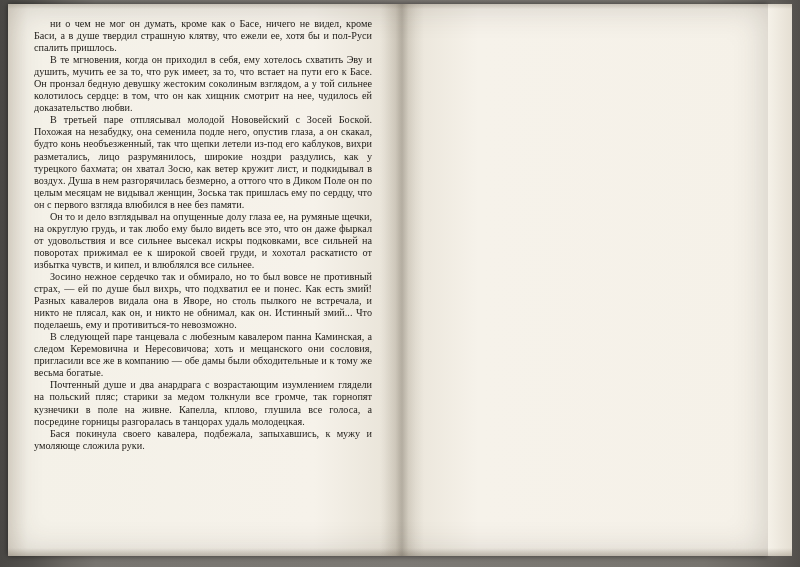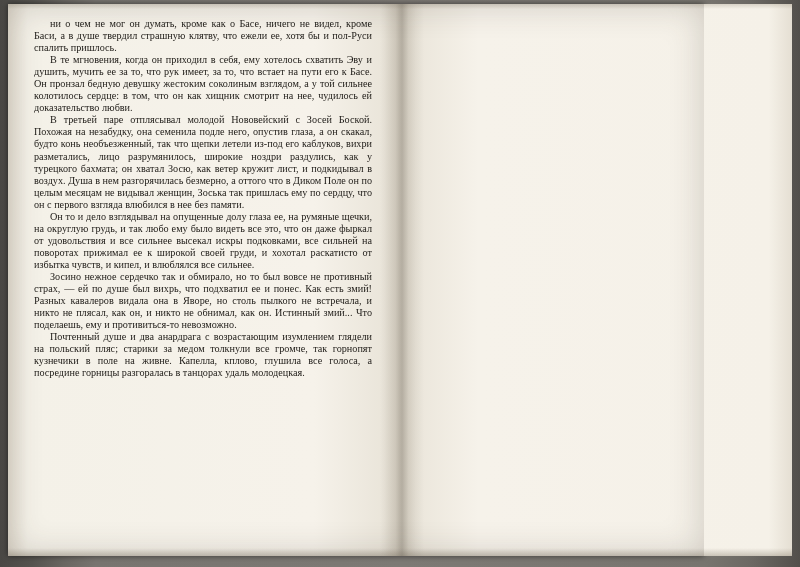--- a/index.html
+++ b/index.html
@@ -19,21 +19,21 @@
   .scan-bg {
     position: absolute;
     inset: 0;
     background: linear-gradient(90deg, #4a4845 0%, #55534f 4%, #6a6762 8%, #787570 12%, #7d7a75 50%, #78756f 88%, #6b6863 94%, #524f4b 100%);
   }
   
   .book {
     position: absolute;
     left: 8px;
     top: 4px;
-    width: 696px;
+    width: 760px;
     height: 552px;
     background: #f3efe6;
     box-shadow: 0 0 6px rgba(0,0,0,0.55);
   }
   .page {
     position: absolute;
     top: 0;
     bottom: 0;
     background: #f4f0e7;
     overflow: hidden;
@@ -109,21 +109,23 @@
 
   <div class="book">
 
     <div class="page left">
       <div class="col left-col">
         <p>ни о чем не мог он думать, кроме как о Басе, ничего не видел, кроме Баси, а в душе твердил страшную клятву, что ежели ее, хотя бы и пол-Руси спалить пришлось.</p>
         <p>В те мгновения, когда он приходил в себя, ему хотелось схватить Эву и душить, мучить ее за то, что рук имеет, за то, что встает на пути его к Басе. Он пронзал бедную девушку жестоким соколиным взглядом, а у той сильнее колотилось сердце: в том, что он как хищник смотрит на нее, чудилось ей доказательство любви.</p>
         <p>В третьей паре отплясывал молодой Нововейский с Зосей Боской. Похожая на незабудку, она семенила подле него, опустив глаза, а он скакал, будто конь необъезженный, так что щепки летели из-под его каблуков, вихри разметались, лицо разрумянилось, широкие ноздри раздулись, как у турецкого бахмата; он хватал Зосю, как ветер кружит лист, и подкидывал в воздух. Душа в нем разгорячилась безмерно, а оттого что в Диком Поле он по целым месяцам не видывал женщин, Зоська так пришлась ему по сердцу, что он с первого взгляда влюбился в нее без памяти.</p>
         <p>Он то и дело взглядывал на опущенные долу глаза ее, на румяные щечки, на округлую грудь, и так любо ему было видеть все это, что он даже фыркал от удовольствия и все сильнее высекал искры подковками, все сильней на поворотах прижимал ее к широкой своей груди, и хохотал раскатисто от избытка чувств, и кипел, и влюблялся все сильнее.</p>
         <p>Зосино нежное сердечко так и обмирало, но то был вовсе не противный страх, — ей по душе был вихрь, что подхватил ее и понес. Как есть змий! Разных кавалеров видала она в Яворе, но столь пылкого не встречала, и никто не плясал, как он, и никто не обнимал, как он. Истинный змий... Что поделаешь, ему и противиться-то невозможно.</p>
+        <p>В следующей паре танцевала с любезным кавалером панна Каминская, а следом Керемовична и Нересовичова; хоть и мещанского они сословия, пригласили все же в компанию — обе дамы были обходительные и к тому же весьма богатые.</p>
         <p>Почтенный душе и два анардрага с возрастающим изумлением глядели на польский пляс; старики за медом толкнули все громче, так горнопят кузнечики в поле на живне. Капелла, кплово, глушила все голоса, а посредине горницы разгоралась в танцорах удаль молодецкая.</p>
+        <p>Бася покинула своего кавалера, подбежала, запыхавшись, к мужу и умоляюще сложила руки.</p>
       </div>
       <div class="edge-top"></div>
       <div class="edge-bottom"></div>
     </div>
 
     <div class="page right">
 
       <div class="edge-top"></div>
       <div class="edge-bottom"></div>
     </div>

